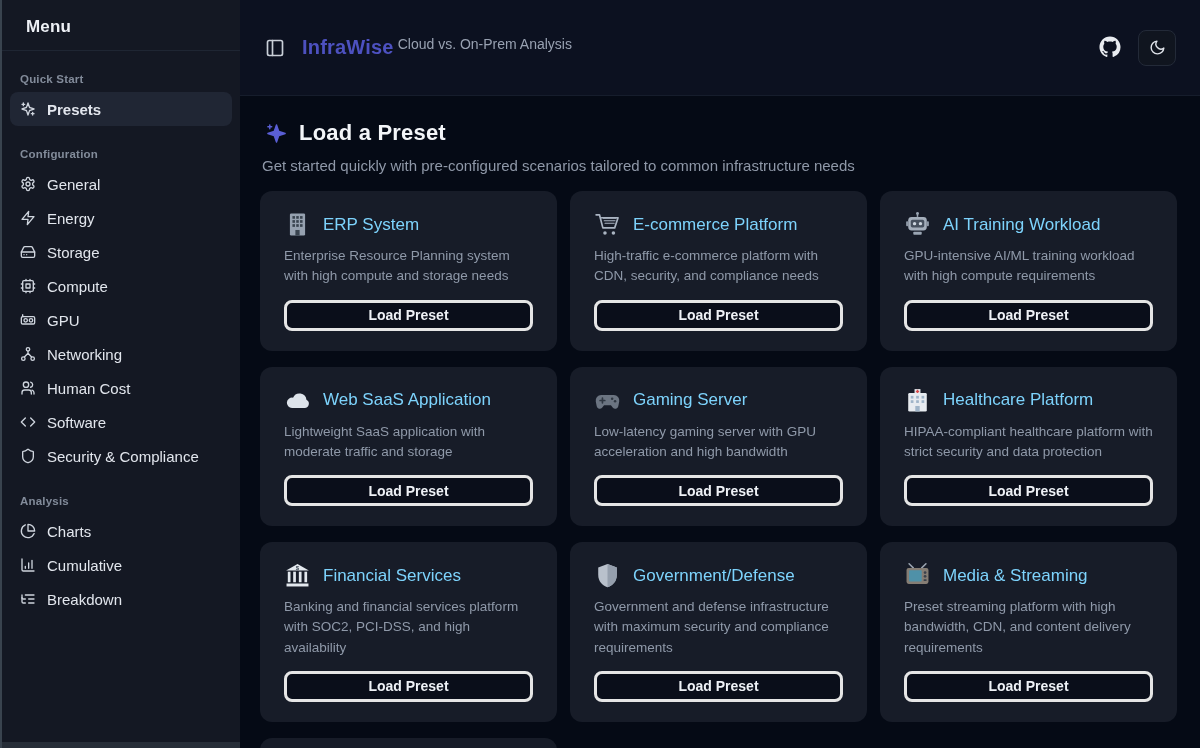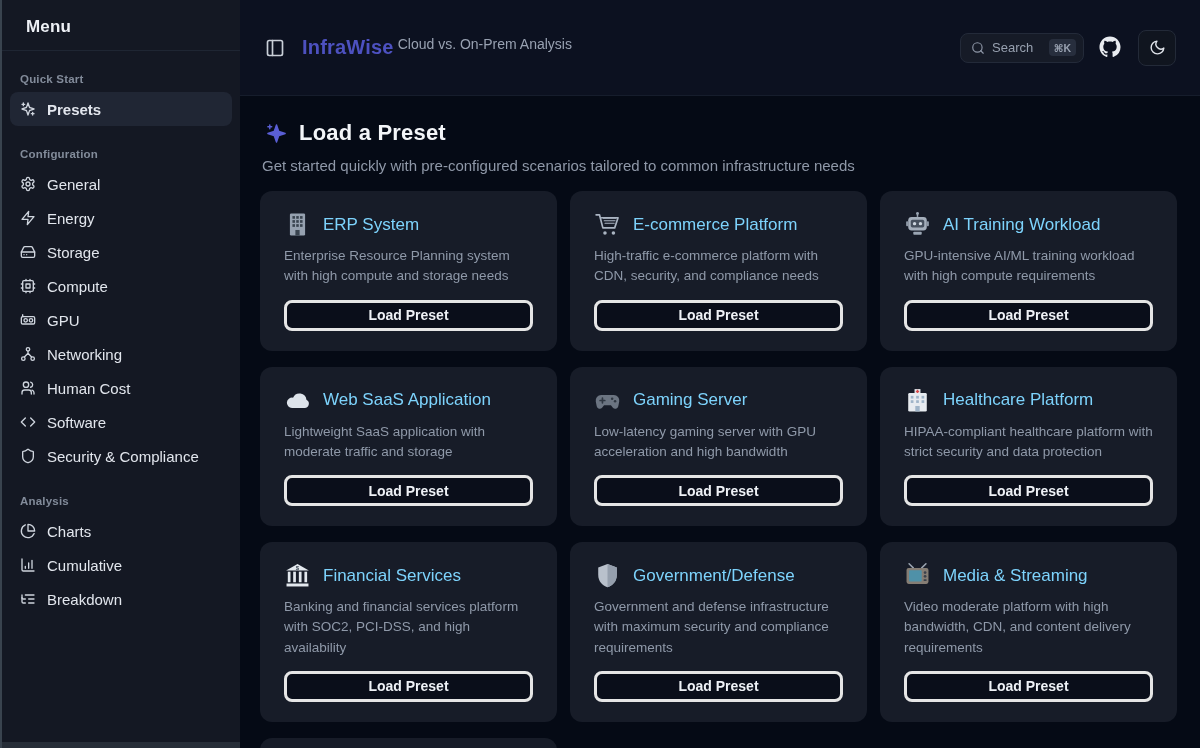--- a/index.html
+++ b/index.html
@@ -244,30 +244,20 @@
             <rect x="3" y="3" width="18" height="18" rx="2"></rect>
             <path d="M9 3v18"></path>
           </svg>
         </span>
     </button>
     <div class="title-block">
       <div class="app-title">InfraWise</div>
       <div class="app-subtitle">Cloud vs. On-Prem Analysis</div>
     </div>
     <div class="header-right">
-      <button class="search-btn">
-        <span class="icon-14">
-            <svg viewBox="0 0 24 24" width="100%" height="100%" fill="none" stroke="currentColor" stroke-width="2" stroke-linecap="round" stroke-linejoin="round">
-              <circle cx="11" cy="11" r="8"></circle>
-              <path d="m21 21-4.3-4.3"></path>
-            </svg>
-          </span>
-        <span>Search</span>
-        <span class="search-kbd">⌘K</span>
-      </button>
       <button class="gh-btn">
         <span>
             <svg viewBox="0 0 24 24" width="100%" height="100%" fill="currentColor">
               <path d="M12 .5C5.65.5.5 5.65.5 12c0 5.08 3.29 9.39 7.86 10.91.58.11.79-.25.79-.55 0-.27-.01-1.18-.02-2.14-3.2.69-3.87-1.36-3.87-1.36-.52-1.33-1.28-1.68-1.28-1.68-1.04-.71.08-.7.08-.7 1.15.08 1.76 1.18 1.76 1.18 1.03 1.76 2.69 1.25 3.35.96.1-.75.4-1.25.72-1.54-2.55-.29-5.23-1.28-5.23-5.68 0-1.25.45-2.28 1.18-3.08-.12-.29-.51-1.46.11-3.05 0 0 .96-.31 3.16 1.18.92-.26 1.9-.38 2.88-.39.98 0 1.96.13 2.88.39 2.19-1.49 3.15-1.18 3.15-1.18.63 1.59.23 2.76.12 3.05.73.8 1.18 1.83 1.18 3.08 0 4.41-2.69 5.38-5.25 5.67.41.35.78 1.05.78 2.12 0 1.53-.01 2.76-.01 3.14 0 .3.2.67.8.55A11.52 11.52 0 0 0 23.5 12C23.5 5.65 18.35.5 12 .5z"></path>
             </svg>
           </span>
       </button>
       <button class="moon-btn">
         <span>
             <svg viewBox="0 0 24 24" width="100%" height="100%" fill="none" stroke="currentColor" stroke-width="2" stroke-linecap="round" stroke-linejoin="round">
@@ -450,19 +440,19 @@
                 <path d="M11 7 6 2M21 7l5-5" stroke="#9aa4b0" stroke-width="1.8" stroke-linecap="round"></path>
                 <rect x="3" y="7" width="26" height="19" rx="2.5" fill="#857d74"></rect>
                 <rect x="6" y="9.8" width="15" height="13.2" rx="1" fill="#4f91a8"></rect>
                 <circle cx="25" cy="12.5" r="1.6" fill="#3a414c"></circle>
                 <circle cx="25" cy="17" r="1.6" fill="#3a414c"></circle>
                 <rect x="23.2" y="20.5" width="3.6" height="2" rx="0.5" fill="#3a414c"></rect>
               </svg>
             </span>
       <span class="card-title">Media &amp; Streaming</span>
     </div>
-    <div class="card-desc">Video moderate platform with high bandwidth, CDN, and content delivery requirements</div>
+    <div class="card-desc">Preset streaming platform with high bandwidth, CDN, and content delivery requirements</div>
     <button class="load-btn">Load Preset</button>
   </div>
 </div>
   </main>
 
 </div>
 
 </body></html>

